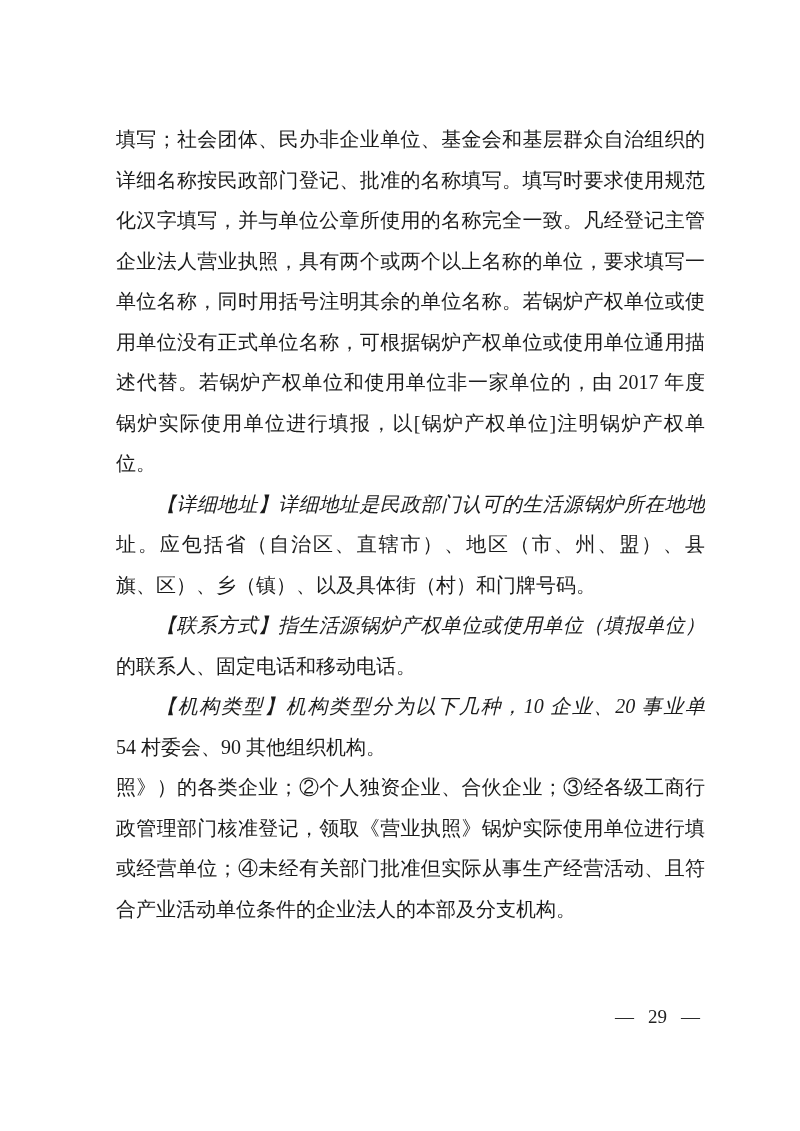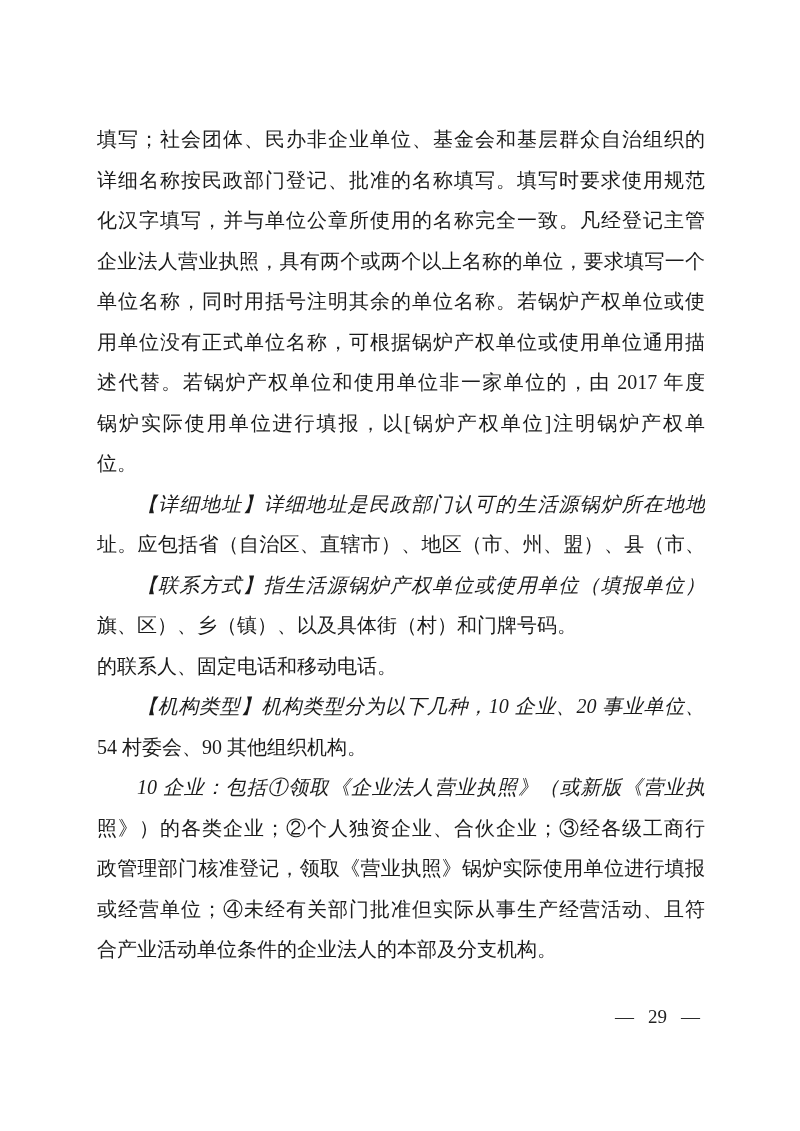--- a/index.html
+++ b/index.html
@@ -25,20 +25,21 @@
     font-size: 20px;
   }
   .line {
     height: 40.5px;
     line-height: 40.5px;
     text-align: justify;
     text-align-last: justify;
     text-justify: inter-ideograph;
     text-justify: inter-character;
     overflow: hidden;
+    margin-left: 19px;
   }
   .line.last {
     text-align-last: left;
   }
   .line.indent {
     text-indent: 2em;
     font-style: italic;
   }
   .footer {
     position: absolute;
@@ -61,26 +62,25 @@
       <div class="line">详细名称按民政部门登记、批准的名称填写。填写时要求使用规范</div>
       <div class="line">化汉字填写，并与单位公章所使用的名称完全一致。凡经登记主管</div>
       <div class="line">企业法人营业执照，具有两个或两个以上名称的单位，要求填写一个</div>
       <div class="line">单位名称，同时用括号注明其余的单位名称。若锅炉产权单位或使</div>
       <div class="line">用单位没有正式单位名称，可根据锅炉产权单位或使用单位通用描</div>
       <div class="line">述代替。若锅炉产权单位和使用单位非一家单位的，由 2017 年度</div>
       <div class="line">锅炉实际使用单位进行填报，以[锅炉产权单位]注明锅炉产权单</div>
       <div class="line last">位。</div>
       <div class="line indent">【详细地址】详细地址是民政部门认可的生活源锅炉所在地地</div>
       <div class="line">址。应包括省（自治区、直辖市）、地区（市、州、盟）、县（市、</div>
+      <div class="line last">旗、区）、乡（镇）、以及具体街（村）和门牌号码。</div>
       <div class="line indent">【联系方式】指生活源锅炉产权单位或使用单位（填报单位）</div>
-      <div class="line last">旗、区）、乡（镇）、以及具体街（村）和门牌号码。</div>
       <div class="line last">的联系人、固定电话和移动电话。</div>
       <div class="line indent">【机构类型】机构类型分为以下几种，10 企业、20 事业单位、</div>
       <div class="line last">54 村委会、90 其他组织机构。</div>
-      <div class="line indent">10 企业：包括①领取《企业法人营业执照》（或新版《营业执</div>
       <div class="line">照》）的各类企业；②个人独资企业、合伙企业；③经各级工商行</div>
       <div class="line">政管理部门核准登记，领取《营业执照》锅炉实际使用单位进行填报</div>
       <div class="line">或经营单位；④未经有关部门批准但实际从事生产经营活动、且符</div>
       <div class="line last">合产业活动单位条件的企业法人的本部及分支机构。</div>
     </div>
   <div class="footer">
     <span>—</span>
     <span>29</span>
     <span>—</span>
   </div>

